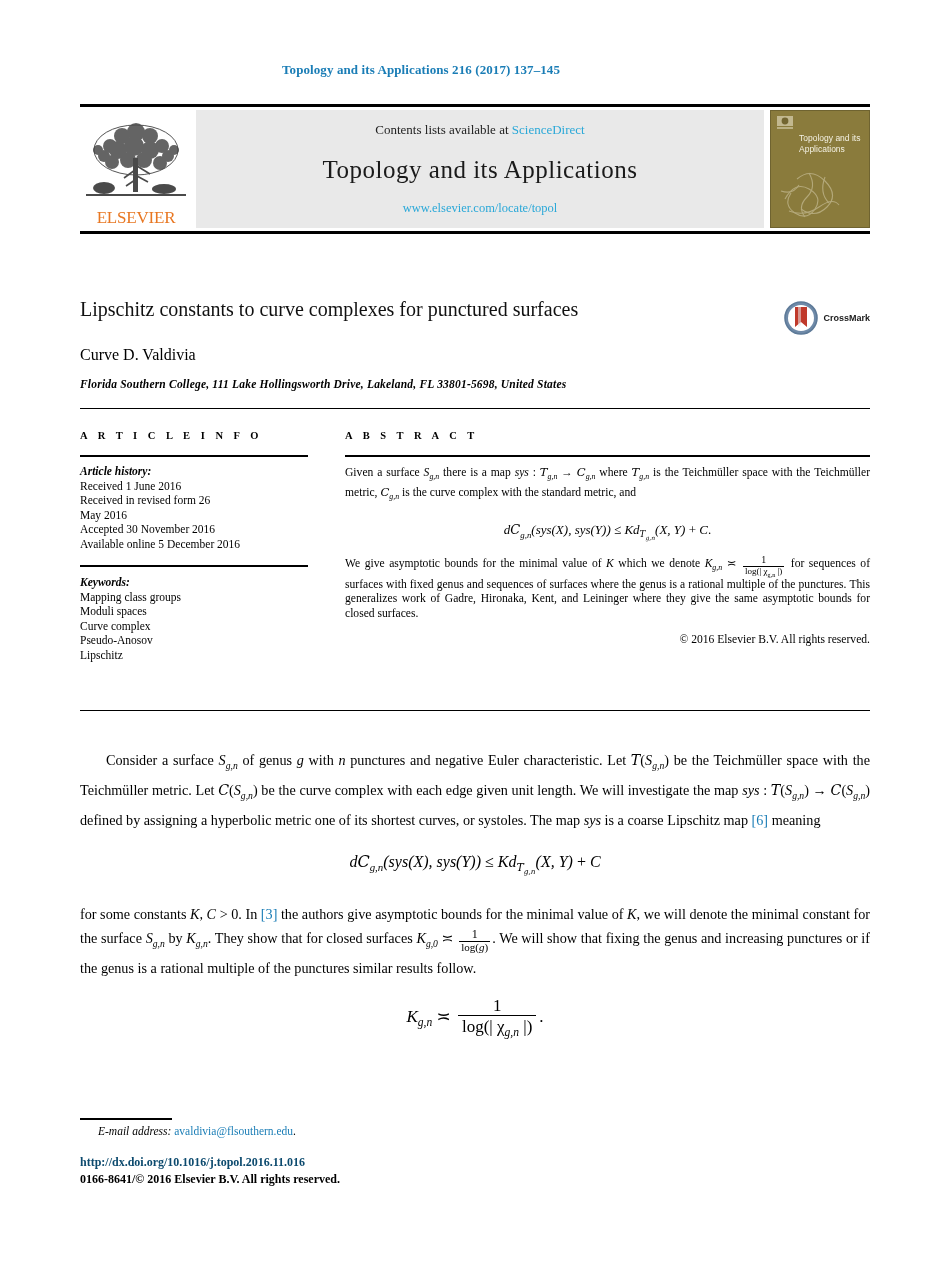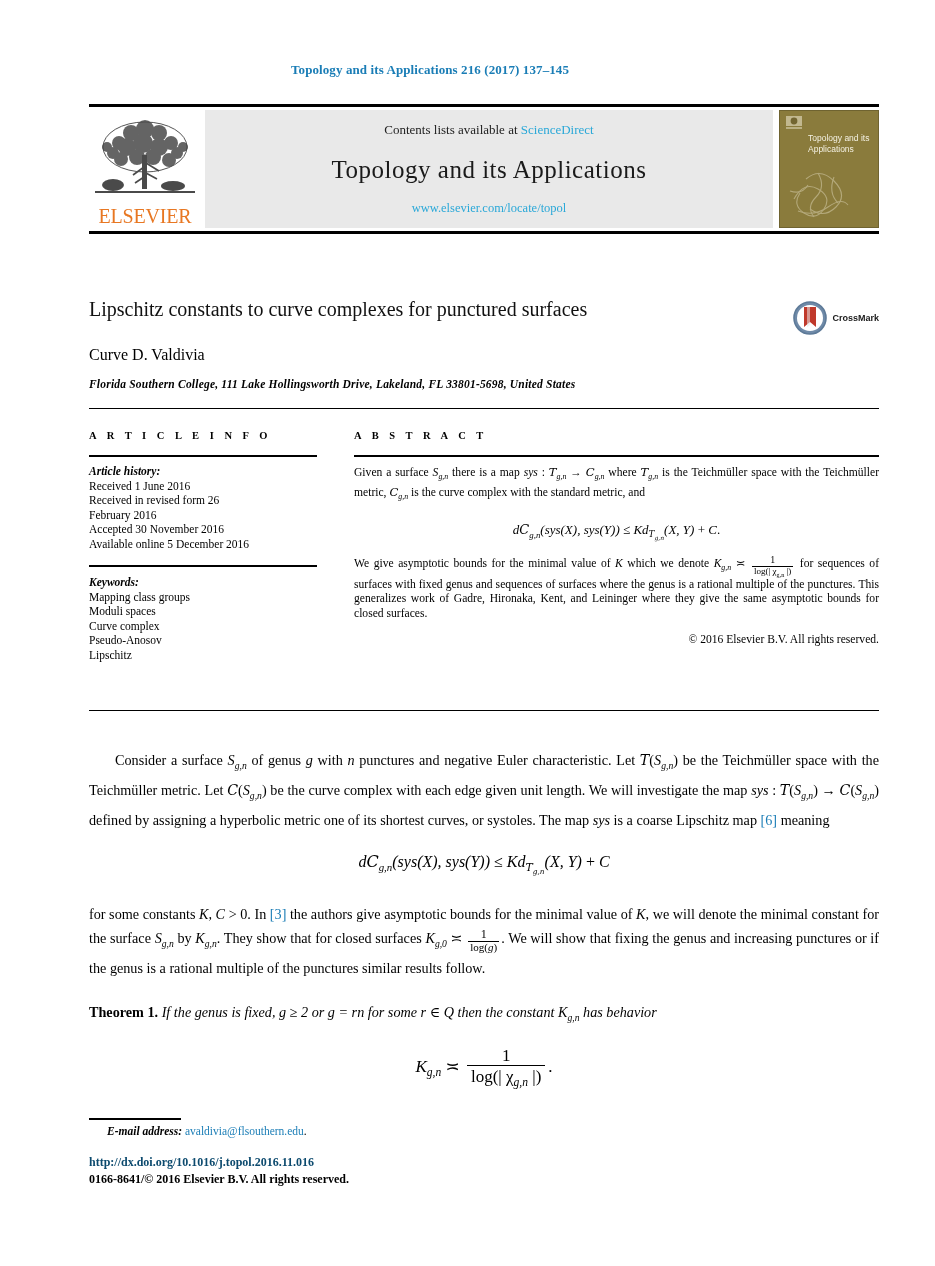--- a/index.html
+++ b/index.html
@@ -10,21 +10,21 @@
   body {
     width: 935px;
     height: 1266px;
     position: relative;
     font-family: "Liberation Serif", "DejaVu Serif", serif;
     color: #000000;
     overflow: hidden;
   }
   .page {
     position: absolute;
-    left: 17px; top: 0;
+    left: 8px; top: 0;
     width: 826px; height: 1266px;
   }
 
   
   .running-head {
     position: absolute;
     top: 62px;
     left: 0; right: 0;
     text-align: center;
     font-weight: bold;
@@ -58,21 +58,21 @@
     flex-direction: column;
     justify-content: flex-end;
     align-items: center;
     padding-bottom: 2px;
     box-sizing: border-box;
   }
   .tree-svg { display:block; }
   .elsevier-word {
     font-family: "Liberation Serif", serif;
     color: #E87722;
-    font-size: 20px;
+    font-size: 17px;
     letter-spacing: -0.2px;
     line-height: 1;
     margin-top: 1px;
     font-weight: 400;
   }
   .mast-center {
     flex: 1 1 auto;
     background: #e9e9e9;
     display: flex;
     flex-direction: column;
@@ -264,21 +264,21 @@
     left: 72px; top: 1118px;
     width: 92px;
     height: 1.5px;
     background: #000;
   }
   .email-line {
     position: absolute;
     left: 90px; top: 1125px;
     font-size: 11.5px;
   }
-  .email-line .lbl { font-style: italic; font-weight: bold; }
+  .email-line .lbl { font-style: italic; font-weight: normal; }
   .email-line .addr { color: #1a7db6; }
   .doi-line {
     position: absolute;
     left: 72px; top: 1155px;
     font-size: 12px;
     color: #0c4a6e;
     font-weight: bold;
   }
   .issn-line {
     position: absolute;
@@ -403,21 +403,21 @@
   </div>
   <div class="rule-thin-title"></div>
 
   <div class="info-col">
     <div class="sec-label">A R T I C L E   I N F O</div>
     <div class="hr-med"></div>
     <div class="info-group">
       <div class="info-head">Article history:</div>
       <div class="info-line">Received 1 June 2016</div>
       <div class="info-line">Received in revised form 26</div>
-      <div class="info-line">February 2016</div>
+      <div class="info-line">May 2016</div>
       <div class="info-line">Accepted 30 November 2016</div>
       <div class="info-line">Available online 5 December 2016</div>
     </div>
     <div class="hr-med"></div>
     <div class="kw-group">
       <div class="info-head">Keywords:</div>
       <div class="info-line">Mapping class groups</div>
       <div class="info-line">Moduli spaces</div>
       <div class="info-line">Curve complex</div>
       <div class="info-line">Pseudo-Anosov</div>
@@ -452,23 +452,20 @@
     </p>
 
     <div class="display-eq">
       <span class="mi">d</span><span class="cal">C</span><sub class="mi">g,n</sub><span class="mi">(sys(X), sys(Y))</span> ≤ <span class="mi">Kd</span><sub class="cal">T<sub class="mi">g,n</sub></sub><span class="mi">(X, Y)</span> + <span class="mi">C</span>
     </div>
 
     <p>
       <span>for some constants </span><span class="mi">K, C</span><span> &gt; 0. In </span><span class="cite">[3]</span><span> the authors give asymptotic bounds for the minimal value of </span><span class="mi">K</span><span>, we will denote the minimal constant for the surface </span><span class="mi">S</span><sub class="mi">g,n</sub><span> by </span><span class="mi">K</span><sub class="mi">g,n</sub><span>. They show that for closed surfaces </span><span class="mi">K</span><sub class="mi">g,0</sub> ≍ <span class="frac"><span class="num">1</span><span class="den">log(<span class="mi">g</span>)</span></span><span>. We will show that fixing the genus and increasing punctures or if the genus is a rational multiple of the punctures similar results follow.</span>
     </p>
 
-    <div class="theorem">
-      <span class="thm-head">Theorem 1.</span><span class="thm-body"><span> If the genus is fixed, </span><span class="mi">g</span><span> ≥ 2 or </span><span class="mi">g</span><span> = rn for some r ∈ Q then the constant </span><span class="mi">K</span><sub class="mi">g,n</sub><span> has behavior</span></span>
-    </div>
 
     <div class="theorem-eq">
       <span class="mi">K</span><sub class="mi">g,n</sub><span> ≍ </span><span class="bigfrac"><span class="num">1</span><span class="den"><span>log(| χ</span><sub class="mi">g,n</sub><span> |)</span></span></span>.
     </div>
 
   </div>
 
   <div class="foot-rule"></div>
   <div class="email-line">
     <span class="lbl">E-mail address:</span>

